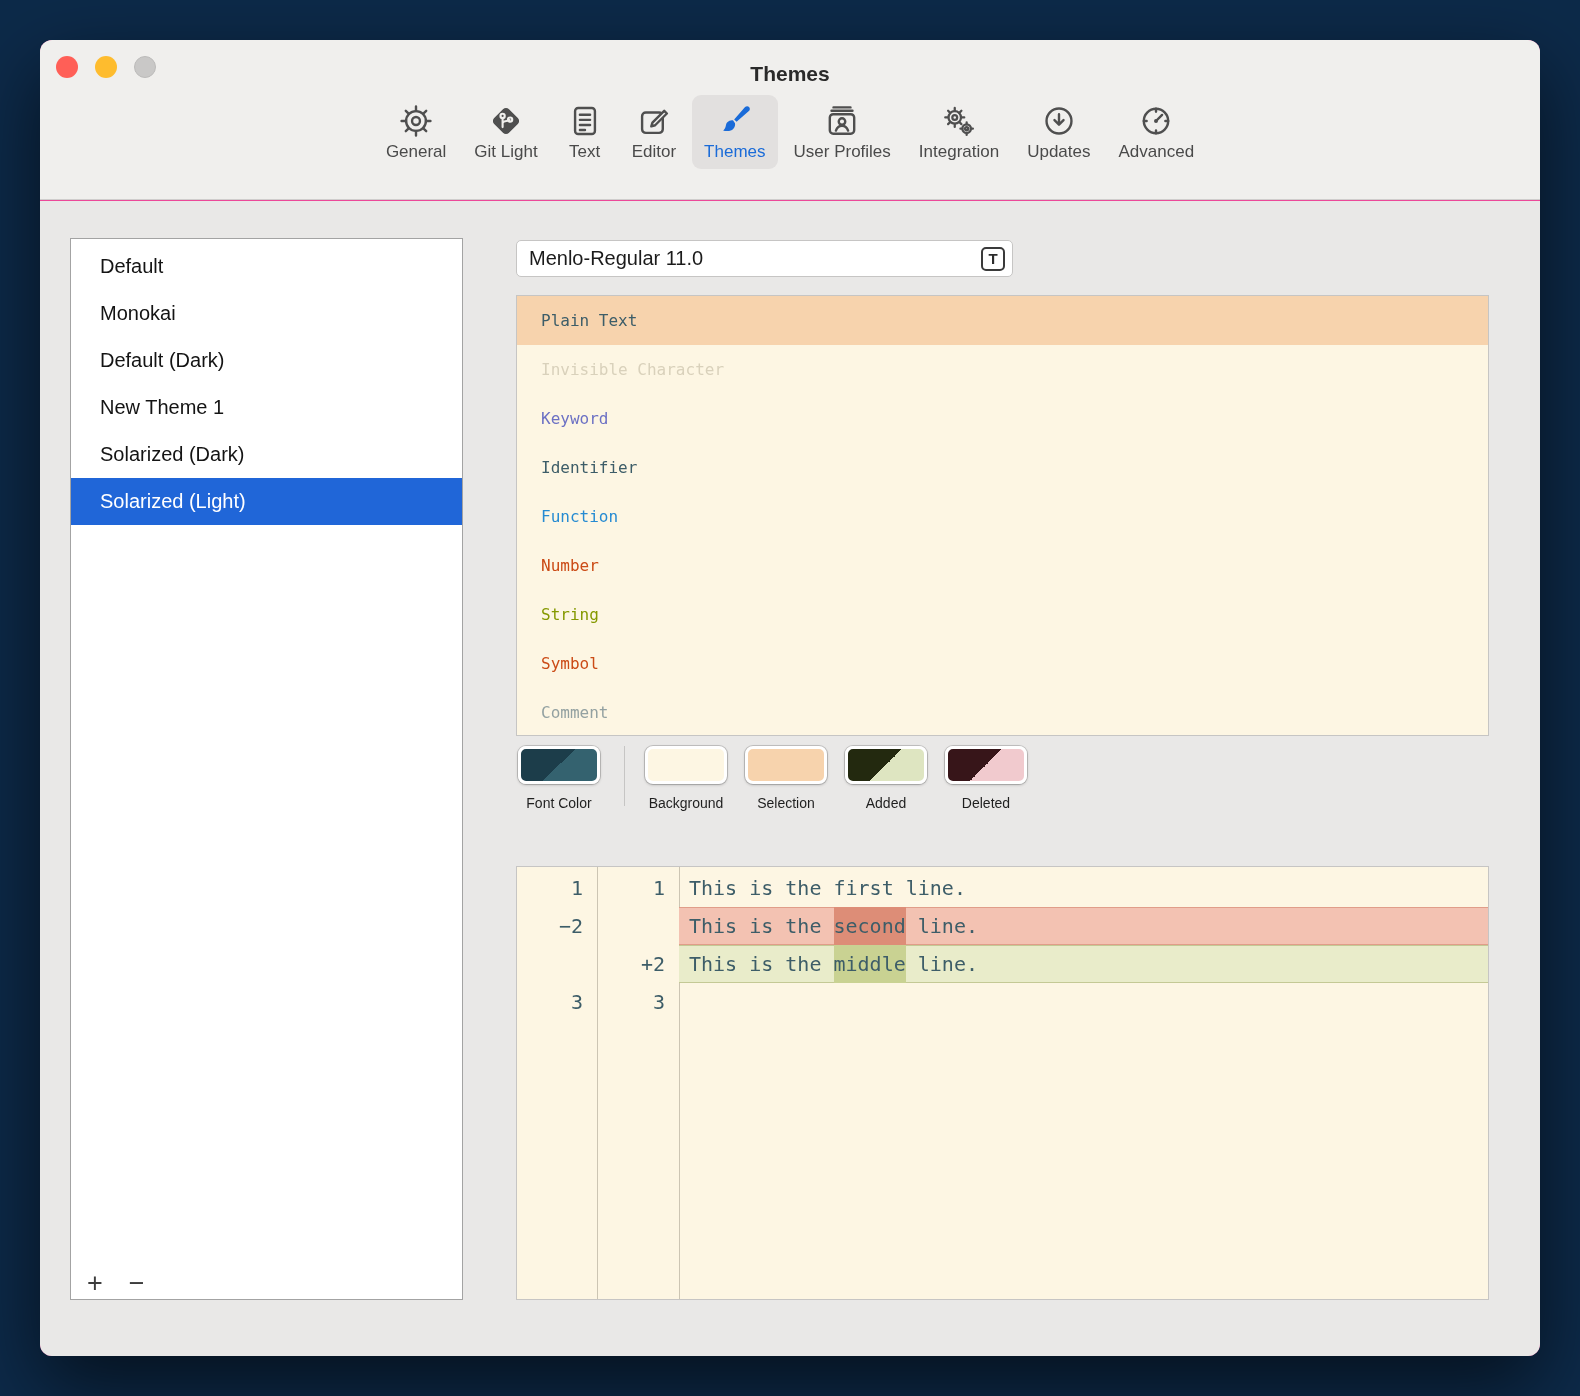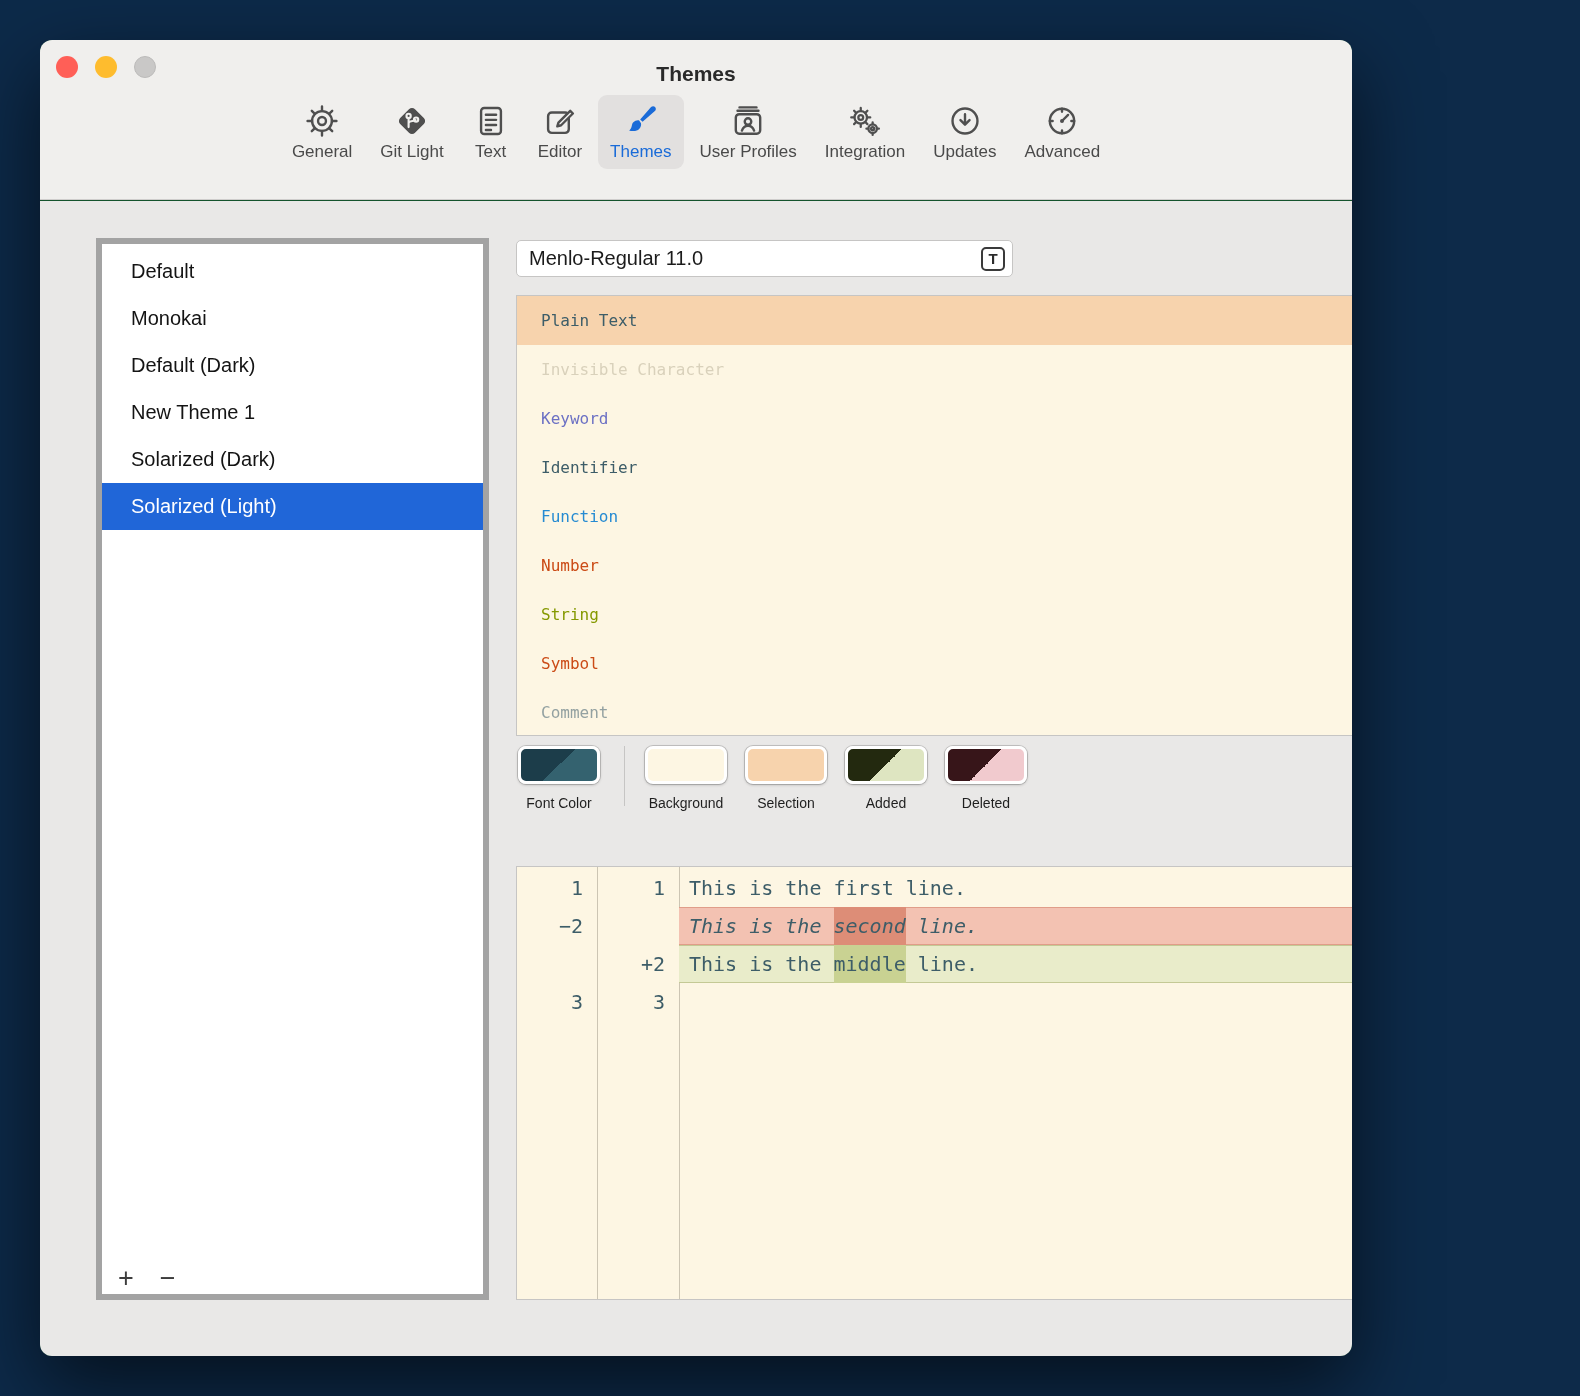--- a/index.html
+++ b/index.html
@@ -1,20 +1,20 @@
 <!DOCTYPE html>
 <html><head>
 <meta charset="utf-8">
 <style>
   * { margin:0; padding:0; box-sizing:border-box; }
   html,body { width:1580px; height:1396px; overflow:hidden; }
   body { background:#0d2a49; font-family:"Liberation Sans","DejaVu Sans",sans-serif; position:relative; }
 
-  .window { position:absolute; left:40px; top:40px; width:1312px; height:1316px;
-            background:#14532d; border-radius:12px; overflow:hidden;
+  .window { position:absolute; left:40px; top:40px; width:1500px; height:1316px;
+            background:#ec4899; border-radius:12px; overflow:hidden;
             box-shadow:0 30px 80px rgba(0,0,0,.6); }
 
   
   .titlebar { position:absolute; top:0; left:0; right:0; height:160px; background:#f0efed;
               border-bottom:1px solid #cfcdcc; }
   .traffic { position:absolute; top:16px; left:16px; display:flex; gap:17px; }
   .light { width:22px; height:22px; border-radius:50%; }
   .light.close { background:#ff5f57; }
   .light.min   { background:#febc2e; }
   .light.zoom  { background:#c9c8c7; border:1px solid #bcbbba; }
@@ -26,22 +26,22 @@
              padding:8px 12px 7px; border-radius:9px; min-width:62px; }
   .tb-item.selected { background:#e2e0df; }
   .tb-icon { width:36px; height:36px; display:flex; align-items:center; justify-content:center;
              color:#4f4f4f; }
   .tb-label { font-size:17px; color:#4a4a4a; margin-top:3px; white-space:nowrap; }
 
   
   .content { position:absolute; top:161px; left:0; right:0; bottom:0; background:#e9e8e7; }
 
   
-  .theme-list { position:absolute; left:56px; top:37px; width:393px; height:1062px;
-                background:#fff; border:6px solid #a3a3a3; }
+  .theme-list { position:absolute; left:30px; top:37px; width:393px; height:1062px;
+                background:#fff; border:1px solid #a3a3a3; }
   #theme-list-items { padding-top:4px; }
   .list-item { height:47px; line-height:47px; padding-left:29px; font-size:20px; color:#141414; }
   .list-item.selected { color:#fff; }
   .list-footer { position:absolute; left:10px; bottom:2px; display:flex; gap:14px; }
   .list-footer button { background:none; border:none; font-size:27px; color:#3d3d3d;
                         padding:0 6px; font-family:inherit; line-height:1; }
 
   
   .font-field { position:absolute; left:476px; top:39px; width:497px; height:37px;
                 background:#fff; border:1px solid #c6c5c4; border-radius:5px;
@@ -254,21 +254,21 @@
       <div class="vline v2"></div>
       <div id="diff-rows">
           <div class="diff-row context">
             <div class="dnum n1">1</div>
             <div class="dnum n2">1</div>
             <div class="dtext"><span class="seg">This is the first line.</span></div>
           </div>
           <div class="diff-row removed">
             <div class="dnum n1">−2</div>
             <div class="dnum n2"></div>
-            <div class="dtext" style="background: rgb(243, 194, 178); font-style: italic;"><span class="seg">This is the </span><span class="seg-hl" style="background: rgb(221, 141, 119);">second</span><span class="seg"> line.</span></div>
+            <div class="dtext" style="background: rgb(243, 194, 178);"><span class="seg">This is the </span><span class="seg-hl" style="background: rgb(221, 141, 119);">second</span><span class="seg"> line.</span></div>
           </div>
           <div class="diff-row added">
             <div class="dnum n1"></div>
             <div class="dnum n2">+2</div>
             <div class="dtext" style="background: rgb(233, 236, 202);"><span class="seg">This is the </span><span class="seg-hl" style="background: rgb(201, 210, 146);">middle</span><span class="seg"> line.</span></div>
           </div>
           <div class="diff-row context">
             <div class="dnum n1">3</div>
             <div class="dnum n2">3</div>
           </div>

